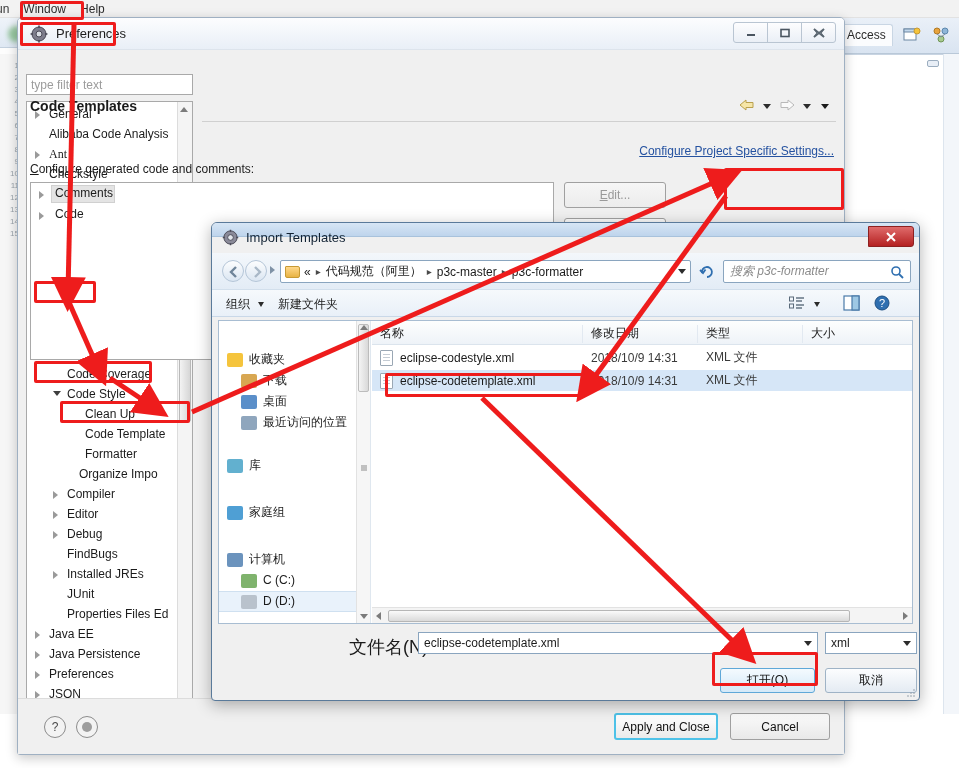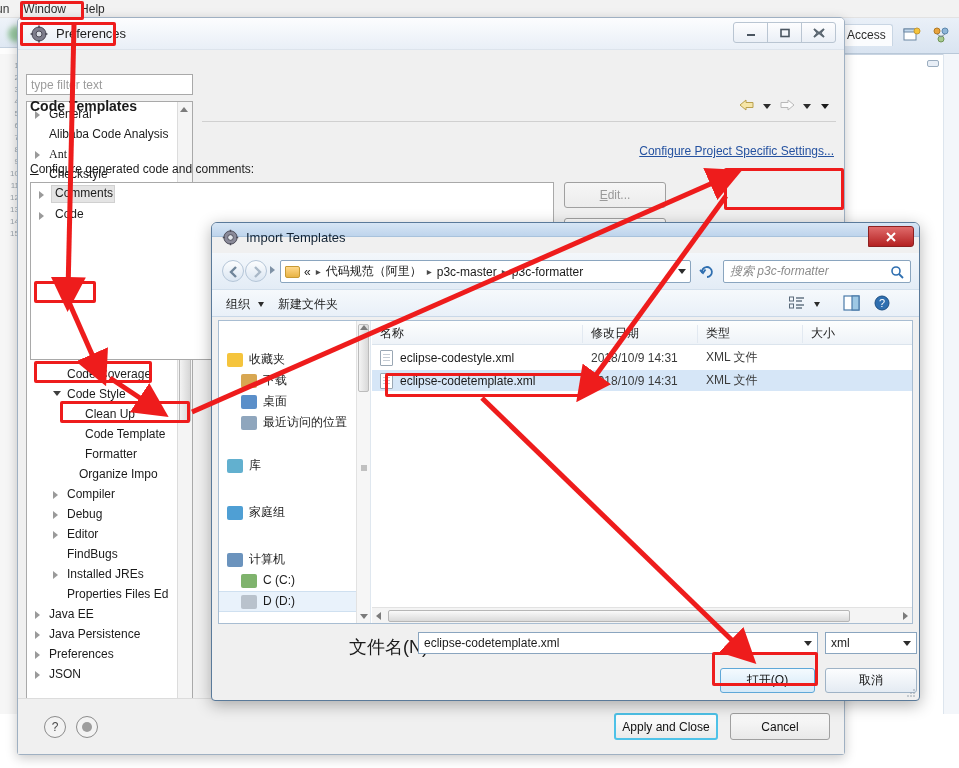--- a/index.html
+++ b/index.html
@@ -631,32 +631,35 @@
             </div>
             <div class="tnode">
               <span class="tlabel" style="left: 44px; margin-left: 8px;">Organize Impo</span>
             </div>
             <div class="tnode">
               <span class="arrow closed" style="left: 26px;"></span>
               <span class="tlabel" style="left: 40px;">Compiler</span>
             </div>
             <div class="tnode">
               <span class="arrow closed" style="left: 26px;"></span>
+              <span class="tlabel" style="left: 40px;">Editor</span>
+            </div>
+            <div class="tnode">
+              <span class="arrow closed" style="left: 26px;"></span>
               <span class="tlabel" style="left: 40px;">Debug</span>
-            </div>
-            <div class="tnode">
-              <span class="arrow closed" style="left: 26px;"></span>
-              <span class="tlabel" style="left: 40px;">Editor</span>
             </div>
             <div class="tnode">
               <span class="tlabel" style="left: 40px;">FindBugs</span>
             </div>
             <div class="tnode">
               <span class="arrow closed" style="left: 26px;"></span>
               <span class="tlabel" style="left: 40px;">Installed JREs</span>
+            </div>
+            <div class="tnode">
+              <span class="tlabel" style="left: 40px;">JUnit</span>
             </div>
             <div class="tnode">
               <span class="tlabel" style="left: 40px;">Properties Files Ed</span>
             </div>
             <div class="tnode">
               <span class="arrow closed" style="left: 8px;"></span>
               <span class="tlabel" style="left: 22px;">Java EE</span>
             </div>
             <div class="tnode">
               <span class="arrow closed" style="left: 8px;"></span>

